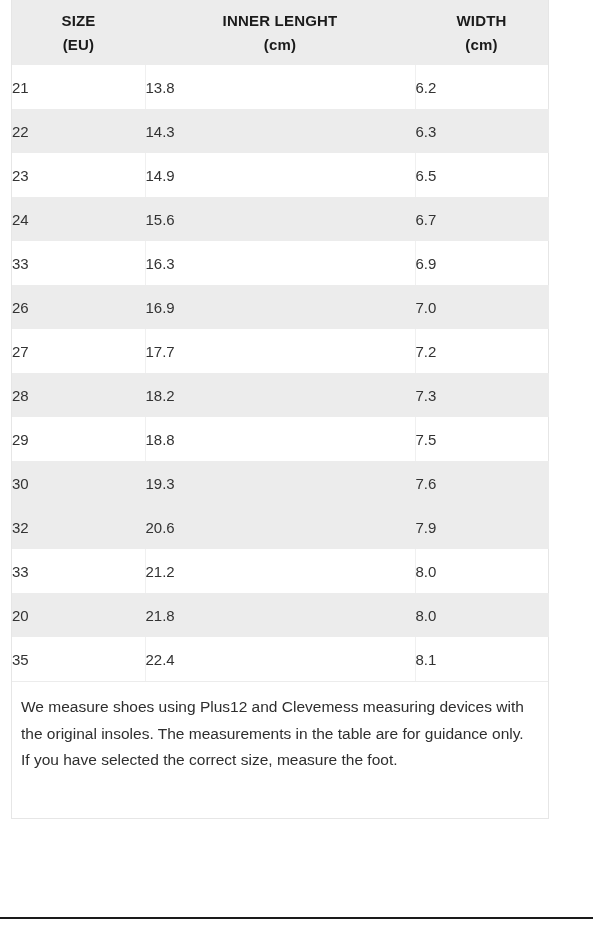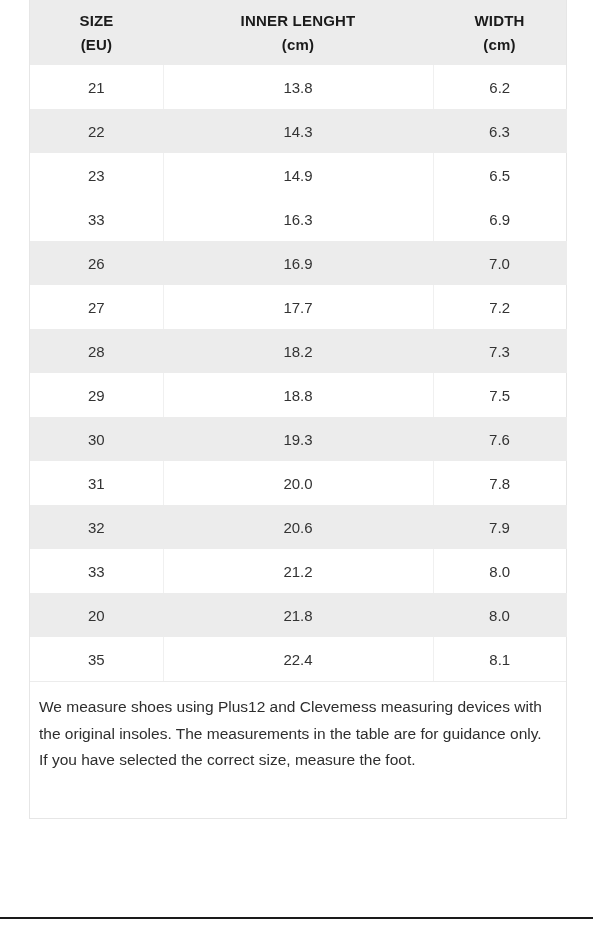--- a/index.html
+++ b/index.html
@@ -18,21 +18,21 @@
   .page {
     position: relative;
     width: 593px;
     height: 925px;
     background: #ffffff;
   }
 
   
   .size-card {
     position: absolute;
-    left: 29px;
+    left: 11px;
     top: 0px;
     width: 538px;
     border: 1px solid #e6e6e6;
     border-top: none;
     box-sizing: border-box;
     background: #ffffff;
   }
 
   
   .size-table {
@@ -62,21 +62,21 @@
     line-height: 24px;
   }
   .size-table thead th .hdr-l2 {
     display: block;
     line-height: 24px;
   }
 
   .size-table tbody td {
     height: 44px;
     padding: 0;
-    text-align: center;
+    text-align: left;
     vertical-align: middle;
     font-size: 15px;
     color: #333333;
     border-right: 1px solid #f0f0f0;
     background: #ffffff;
   }
   .size-table tbody td:last-child {
     border-right: none;
   }
   .size-table tbody tr.alt td {
@@ -147,20 +147,25 @@
         <tr class="alt">
           <td>22</td>
           <td>14.3</td>
           <td>6.3</td>
         </tr>
         <tr>
           <td>23</td>
           <td>14.9</td>
           <td>6.5</td>
         </tr>
+        <tr class="alt">
+          <td>24</td>
+          <td>15.6</td>
+          <td>6.7</td>
+        </tr>
         <tr>
           <td>33</td>
           <td>16.3</td>
           <td>6.9</td>
         </tr>
         <tr class="alt">
           <td>26</td>
           <td>16.9</td>
           <td>7.0</td>
         </tr>
@@ -176,25 +181,20 @@
         </tr>
         <tr>
           <td>29</td>
           <td>18.8</td>
           <td>7.5</td>
         </tr>
         <tr class="alt">
           <td>30</td>
           <td>19.3</td>
           <td>7.6</td>
-        </tr>
-        <tr>
-          <td>31</td>
-          <td>20.0</td>
-          <td>7.8</td>
         </tr>
         <tr class="alt">
           <td>32</td>
           <td>20.6</td>
           <td>7.9</td>
         </tr>
         <tr>
           <td>33</td>
           <td>21.2</td>
           <td>8.0</td>

